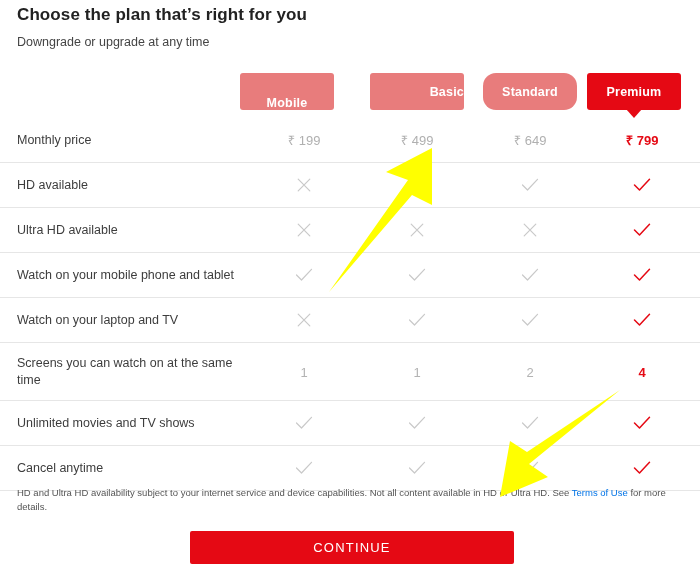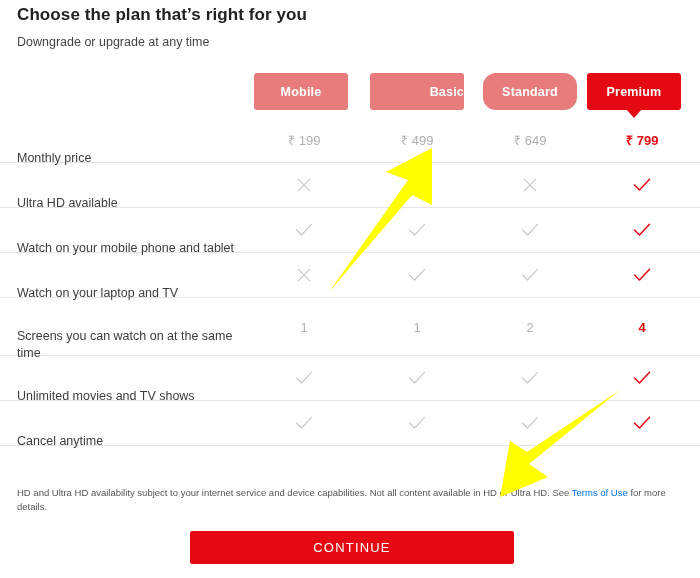--- a/index.html
+++ b/index.html
@@ -95,21 +95,20 @@
   }
   .trow .label {
     position: absolute;
     left: 17px;
     top: 50%;
     transform: translateY(-50%);
     font-size: 12.5px;
     color: #3d3d3d;
     line-height: 17px;
     width: 230px;
-    margin-top: 18px;
   }
   .cell {
     position: absolute;
     top: 50%;
     transform: translateY(-50%);
     width: 60px;
     text-align: center;
     font-size: 12.5px;
     color: #b3b3b3;
   }
@@ -174,21 +173,21 @@
 </style>
 </head>
 <body>
 
 <div id="page">
 
   <div class="page-title">Choose the plan that’s right for you</div>
   <div class="page-subtitle">Downgrade or upgrade at any time</div>
 
   <div class="plan-tabs" id="plan-tabs">
-      <div class="plan-tab" style="left: 254px;">
+      <div class="plan-tab" style="left: 240px; align-items: flex-end;">
         <span>Mobile</span>
       </div>
       <div class="plan-tab" style="left: 370px; justify-content: flex-end;">
         <span>Basic</span>
       </div>
       <div class="plan-tab" style="left: 483px; border-radius: 13px;">
         <span>Standard</span>
       </div>
       <div class="plan-tab selected" style="left: 587px;">
         <span>Premium</span>
@@ -196,20 +195,43 @@
       </div>
     </div>
 
   <div class="table" id="comparison-table">
       <div class="trow" style="height: 45px;">
         <div class="label">Monthly price</div>
         <div class="cell price" style="left: 274px;">₹ 199</div>
         <div class="cell price" style="left: 387px;">₹ 499</div>
         <div class="cell price" style="left: 500px;">₹ 649</div>
         <div class="cell price highlight" style="left: 612px;">₹ 799</div>
+      </div>
+      <div class="trow" style="height: 45px;">
+        <div class="label">HD available</div>
+        <div class="cell mark" style="left: 274px;">
+          <svg width="14" height="14" viewBox="0 0 14 14" fill="none">
+            <path d="M1.2 1.2 L12.8 12.8 M12.8 1.2 L1.2 12.8" stroke="#c9c9c9" stroke-width="1.2" stroke-linecap="round"></path>
+          </svg>
+        </div>
+        <div class="cell mark" style="left: 387px;">
+          <svg width="14" height="14" viewBox="0 0 14 14" fill="none">
+            <path d="M1.2 1.2 L12.8 12.8 M12.8 1.2 L1.2 12.8" stroke="#c9c9c9" stroke-width="1.2" stroke-linecap="round"></path>
+          </svg>
+        </div>
+        <div class="cell mark" style="left: 500px;">
+          <svg width="18" height="15" viewBox="0 0 18 15" fill="none">
+            <path d="M1.5 7.5 L6.5 12.5 L16.5 1.8" stroke="#c9c9c9" stroke-width="1.2" stroke-linecap="round" stroke-linejoin="round"></path>
+          </svg>
+        </div>
+        <div class="cell mark" style="left: 612px;">
+          <svg width="18" height="15" viewBox="0 0 18 15" fill="none">
+            <path d="M1.5 7.5 L6.5 12.5 L16.5 1.8" stroke="#e50914" stroke-width="1.5" stroke-linecap="round" stroke-linejoin="round"></path>
+          </svg>
+        </div>
       </div>
       <div class="trow" style="height: 45px;">
         <div class="label">Ultra HD available</div>
         <div class="cell mark" style="left: 274px;">
           <svg width="14" height="14" viewBox="0 0 14 14" fill="none">
             <path d="M1.2 1.2 L12.8 12.8 M12.8 1.2 L1.2 12.8" stroke="#c9c9c9" stroke-width="1.2" stroke-linecap="round"></path>
           </svg>
         </div>
         <div class="cell mark" style="left: 387px;">
           <svg width="14" height="14" viewBox="0 0 14 14" fill="none">

